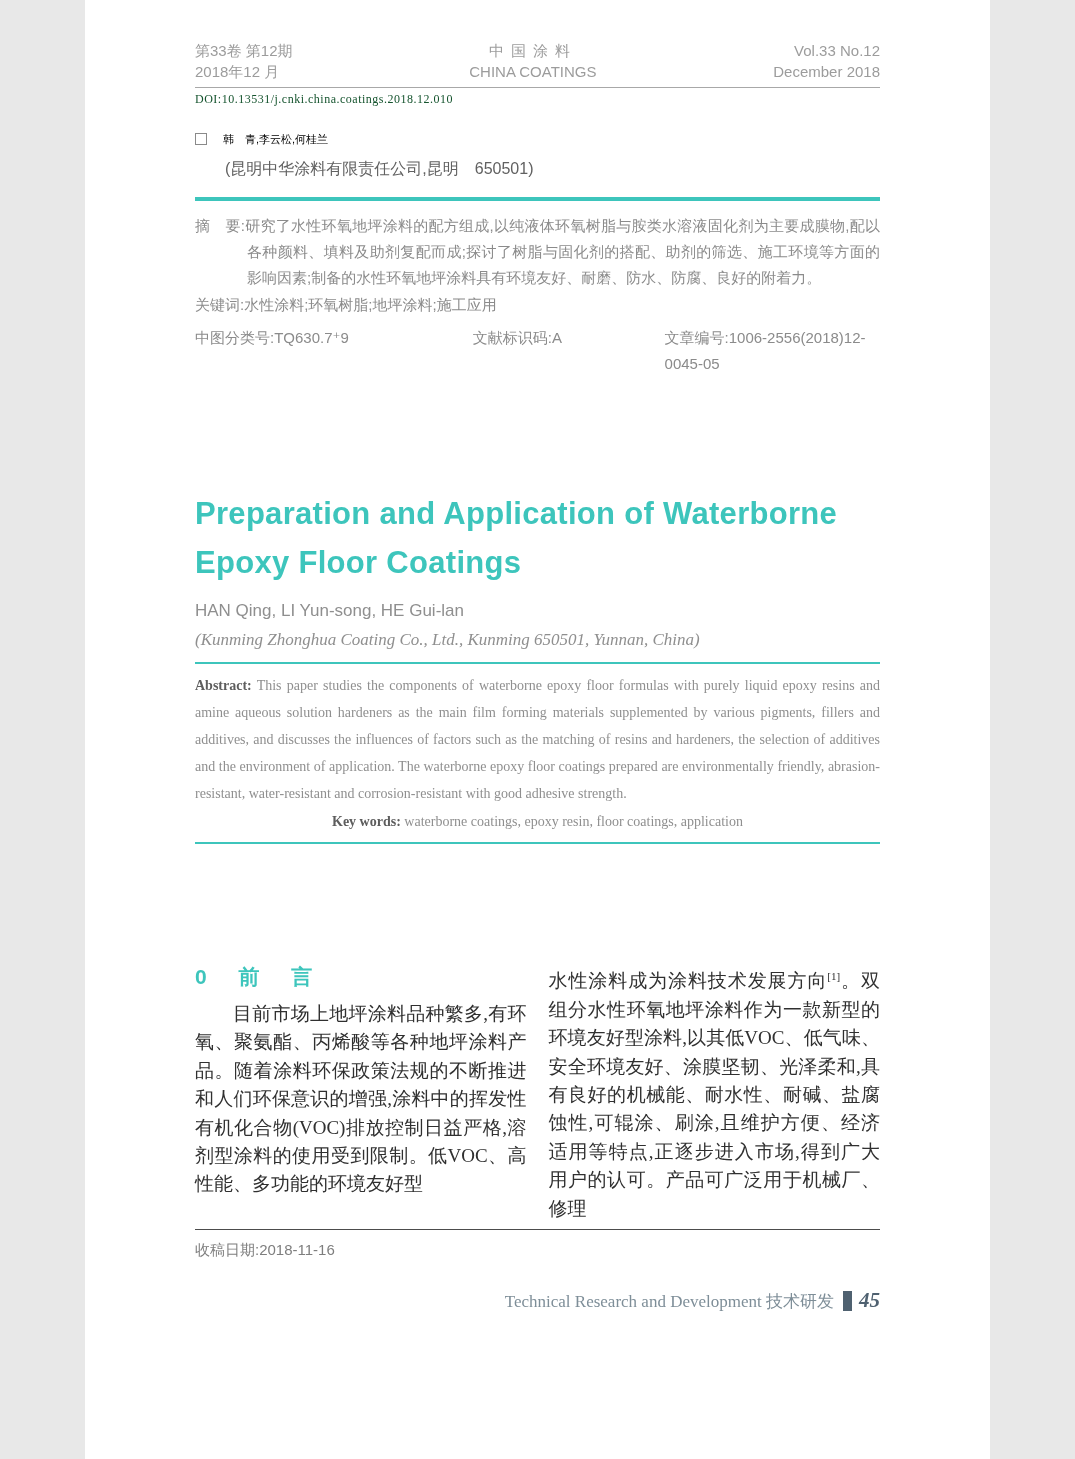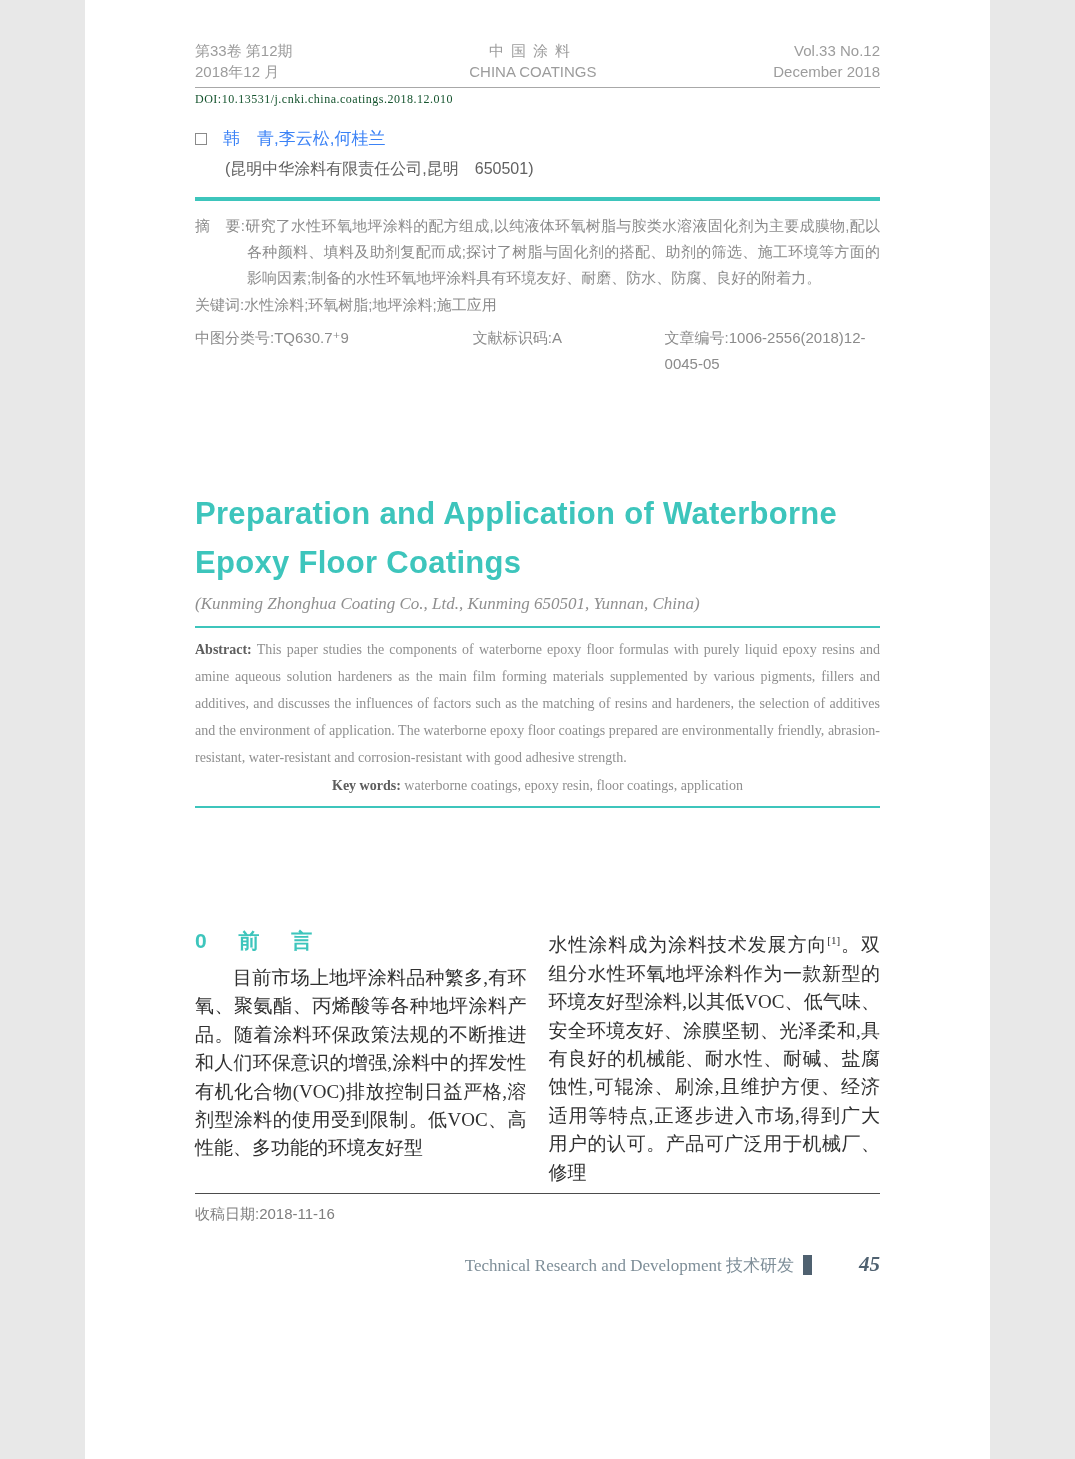--- a/index.html
+++ b/index.html
@@ -42,22 +42,22 @@
     color: #3dc5bc;
     font-size: 51px;
     font-weight: bold;
     letter-spacing: 2px;
     line-height: 60px;
   }
   .cn-authors {
     margin-top: 20px;
     display: flex;
     align-items: center;
-    color: #3b82f6;
-    font-size: 17px;
+    color: #000000;
+    font-size: 11px;
     line-height: 24px;
   }
   .author-square {
     display: inline-block;
     width: 12px;
     height: 12px;
     border: 1.5px solid #8a8a8a;
     margin-right: 16px;
     flex: 0 0 auto;
   }
@@ -152,21 +152,20 @@
     height: 20px;
     background: #4f6170;
     vertical-align: -4px;
     margin: 0 7px 0 9px;
   }
   .pfooter .pagenum {
     font-style: italic;
     font-weight: bold;
     font-size: 21px;
     color: #4f6170;
-    margin-left: 40px;
   }
 </style>
 </head>
 <body>
 
 <div class="page">
 
   <div class="jheader">
     <div class="col left">
       <div>第33卷 第12期</div>
@@ -194,20 +193,21 @@
     <p class="cn-abstract"><span>摘　要:</span><span>研究了水性环氧地坪涂料的配方组成,以纯液体环氧树脂与胺类水溶液固化剂为主要成膜物,配以各种颜料、填料及助剂复配而成;探讨了树脂与固化剂的搭配、助剂的筛选、施工环境等方面的影响因素;制备的水性环氧地坪涂料具有环境友好、耐磨、防水、防腐、良好的附着力。</span></p>
     <p class="cn-keywords"><span>关键词:</span><span>水性涂料;环氧树脂;地坪涂料;施工应用</span></p>
     <div class="cn-class-row">
       <span class="seg1"><span>中图分类号:</span><span>TQ630.7⁺9</span></span>
       <span class="seg2"><span>文献标识码:</span><span>A</span></span>
       <span class="seg3"><span>文章编号:</span><span>1006-2556(2018)12-0045-05</span></span>
     </div>
   </div>
 
   <h2 class="en-title">Preparation and Application of Waterborne Epoxy Floor Coatings</h2>
+  <div class="en-authors">HAN Qing, LI Yun-song, HE Gui-lan</div>
   <div class="en-affiliation">(Kunming Zhonghua Coating Co., Ltd., Kunming 650501, Yunnan, China)</div>
   <div class="rule-teal-thin en-rule-top"></div>
 
   <div class="en-abstract-block">
     <p><span class="lbl">Abstract:</span><span> This paper studies the components of waterborne epoxy floor formulas with purely liquid epoxy resins and amine aqueous solution hardeners as the main film forming materials supplemented by various pigments, fillers and additives, and discusses the influences of factors such as the matching of resins and hardeners, the selection of additives and the environment of application. The waterborne epoxy floor coatings prepared are environmentally friendly, abrasion-resistant, water-resistant and corrosion-resistant with good adhesive strength.</span></p>
     <p class="en-keywords"><span class="lbl">Key words:</span><span> waterborne coatings, epoxy resin, floor coatings, application</span></p>
   </div>
   <div class="rule-teal-thin en-rule-bottom"></div>
 
   <div class="body-cols">

